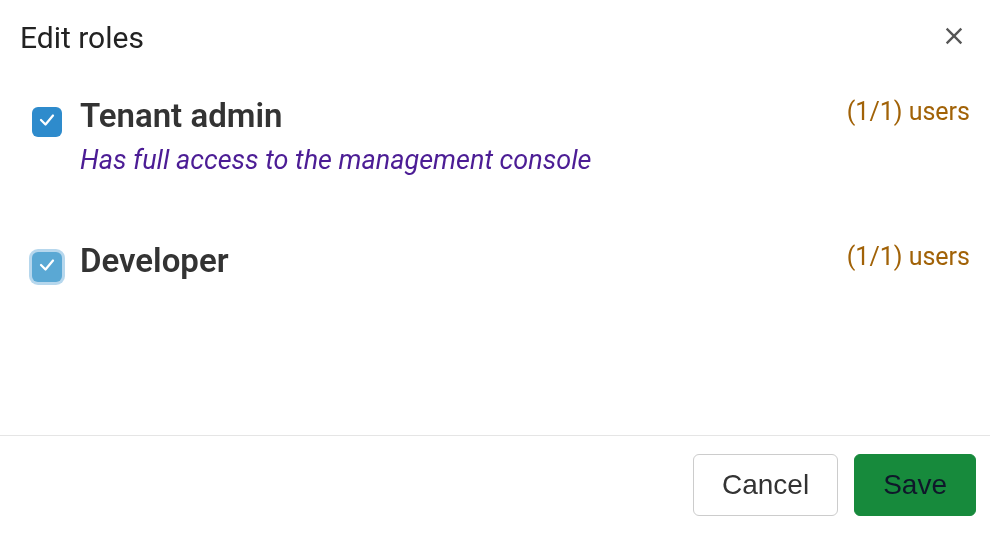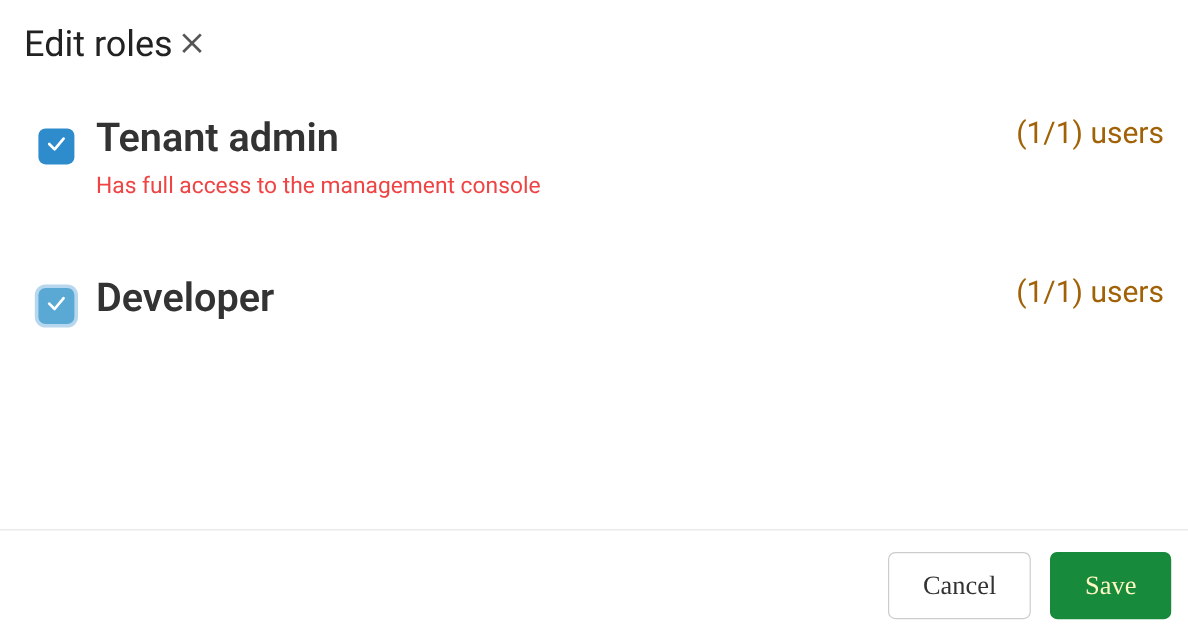--- a/index.html
+++ b/index.html
@@ -12,20 +12,21 @@
       overflow: hidden;
     }
     .dialog {
       width: 100%;
       height: 100%;
       display: flex;
       flex-direction: column;
     }
     .header {
       display: flex;
+      justify-content: space-between;
       align-items: center;
       padding: 20px 20px 10px 20px;
     }
     .title {
       font-size: 30px;
       font-weight: 400;
       color: #222;
     }
     .close-btn {
       width: 32px;
@@ -70,55 +71,56 @@
     }
     .checkbox svg { width: 18px; height: 18px; stroke: #fff; stroke-width: 3; fill: none; stroke-linecap: round; stroke-linejoin: round; }
     .role-text { flex: 1; }
     .role-name {
       font-size: 33px;
       font-weight: 600;
       color: #333;
       line-height: 1.3;
     }
     .role-desc {
-      font-size: 19px;
-      color: #ef4444;
+      font-size: 27px;
+      color: #4c1d95;
       margin-top: 4px;
       line-height: 1.4;
+      font-style: italic;
     }
     .role-count {
       font-size: 25px;
       color: #a16207;
       white-space: nowrap;
       margin-left: 20px;
       margin-top: 2px;
     }
     .footer {
       border-top: 1px solid #e5e5e5;
       padding: 18px 14px;
       display: flex;
       justify-content: flex-end;
       gap: 16px;
     }
     .btn {
-      font-size: 22px;
+      font-size: 28px;
       padding: 14px 28px;
       border-radius: 6px;
       cursor: pointer;
-      font-family: Liberation Serif, serif;
+      font-family: Liberation Sans, sans-serif;
     }
     .btn-cancel {
       background: #ffffff;
       border: 1px solid #ccc;
       color: #333;
     }
     .btn-save {
       background: #178a3c;
       border: 1px solid #178a3c;
-      color: #fef9c3;
+      color: #0f172a;
       font-weight: 500;
     }
   </style>
 </head>
 <body>
 
 <div class="dialog">
   <div class="header">
     <h1 class="title">Edit roles</h1>
     <button class="close-btn">

